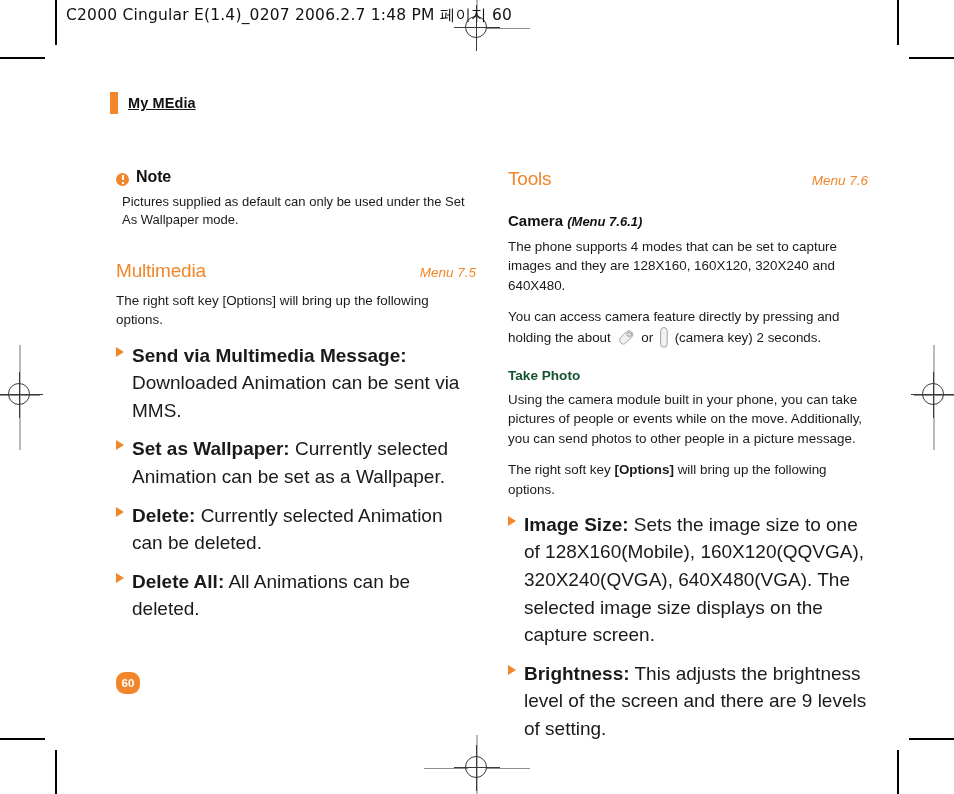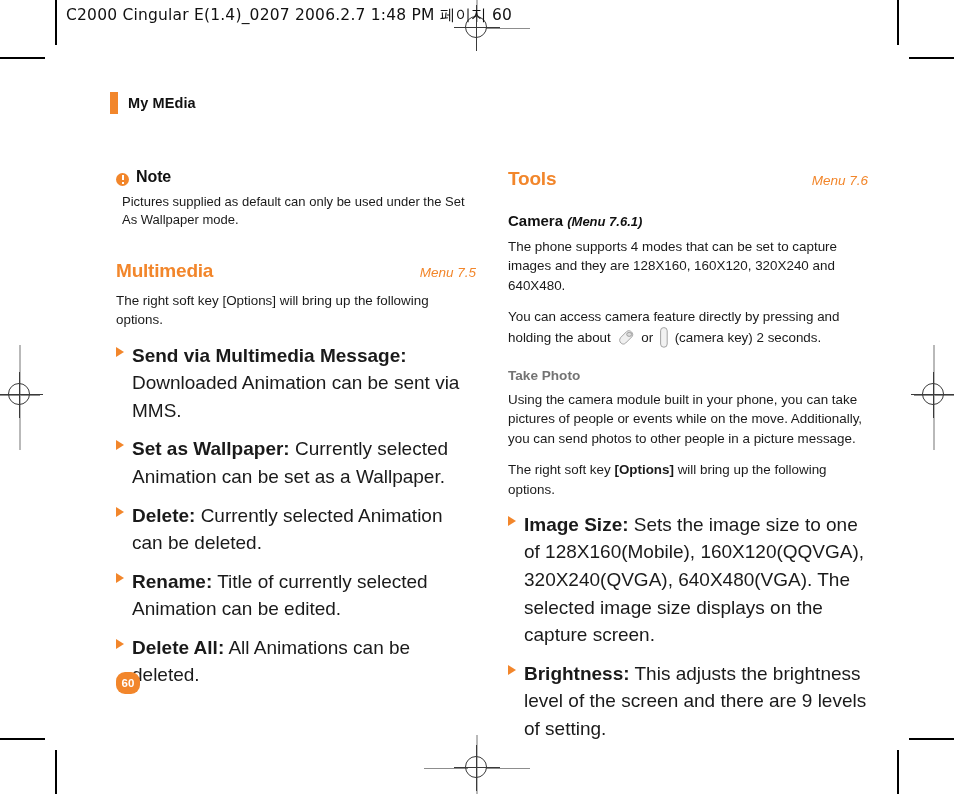--- a/index.html
+++ b/index.html
@@ -84,20 +84,21 @@
     height: 794px;
   }
 
   .running-head {
     position: absolute;
     left: 110px;
     top: 92px;
     display: flex;
     align-items: center;
     gap: 10px;
+    text-decoration: underline;
   }
   .running-head .bar {
     width: 8px;
     height: 22px;
     background: #f2862b;
   }
   .running-head .label {
     font-size: 14.5px;
     font-weight: bold;
     color: #111111;
@@ -163,21 +164,21 @@
   .section-head {
     display: flex;
     align-items: baseline;
     justify-content: space-between;
     margin-top: 30px;
     margin-bottom: 9px;
   }
   .section-head.first { margin-top: 0; }
   .section-title {
     font-size: 19px;
-    font-weight: bold;
+    font-weight: normal;
     color: #f2862b;
     letter-spacing: -0.2px;
     text-align: center;
   }
   .section-menu {
     font-size: 13.5px;
     font-style: italic;
     color: #f2862b;
   }
 
@@ -191,21 +192,21 @@
   .sub-head .menu-ref {
     font-size: 13px;
     font-style: italic;
     font-weight: bold;
   }
   .sub-head-plain {
     margin-top: 20px;
     margin-bottom: 7px;
     font-size: 13.6px;
     font-weight: bold;
-    color: #737373;
+    color: #14532d;
   }
 
   p.body {
     margin: 0 0 12px 0;
     font-size: 13.4px;
     line-height: 1.45;
     color: #1a1a1a;
   }
   p.body:last-child { margin-bottom: 0; }
 
@@ -351,24 +352,20 @@
         <span class="tri"></span>
         <b>Send via Multimedia Message:</b><span> Downloaded Animation can be sent via MMS.</span>
       </li>
       <li>
         <span class="tri"></span>
         <b>Set as Wallpaper:</b><span> Currently selected Animation can be set as a Wallpaper.</span>
       </li>
       <li>
         <span class="tri"></span>
         <b>Delete:</b><span> Currently selected Animation can be deleted.</span>
-      </li>
-      <li>
-        <span class="tri"></span>
-        <b>Rename:</b><span> Title of currently selected Animation can be edited.</span>
       </li>
       <li>
         <span class="tri"></span>
         <b>Delete All:</b><span> All Animations can be deleted.</span>
       </li>
     </ul>
   </div>
 
   <div class="col col-right">
 

